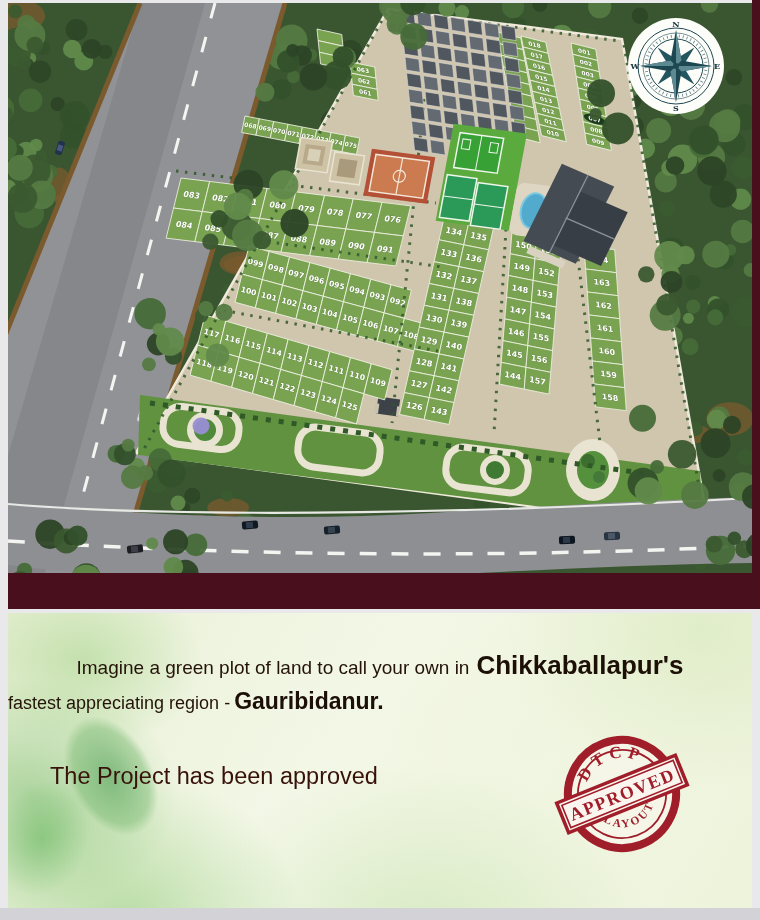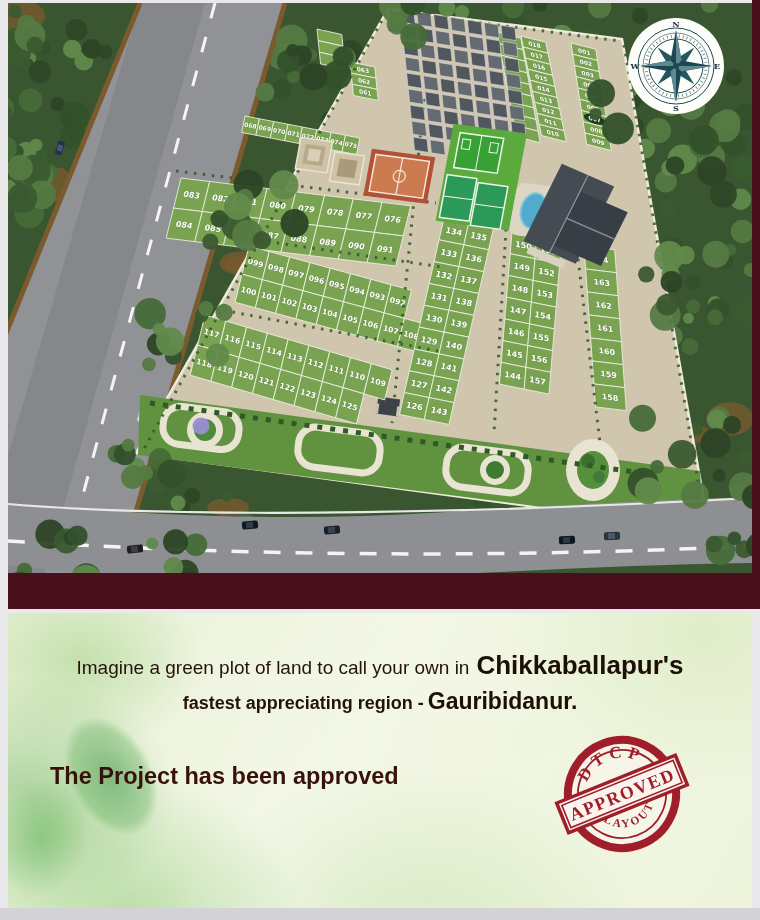--- a/index.html
+++ b/index.html
@@ -20,23 +20,23 @@
       radial-gradient(420px 320px at 70% 42%, rgba(240,245,224,.85), transparent 82%),
       linear-gradient(118deg,#e6efd2,#f5f8ea 46%,#edf3da);}
   .promo::before{content:"";position:absolute;left:48px;top:78px;width:110px;height:170px;
       background:radial-gradient(closest-side, rgba(62,150,70,.55), rgba(90,170,85,.35) 60%, transparent 75%);
       border-radius:64% 36% 58% 42%/55% 45% 62% 38%;transform:rotate(-28deg);}
   .promo::after{content:"";position:absolute;left:-26px;top:150px;width:120px;height:150px;
       background:radial-gradient(closest-side, rgba(96,180,88,.5), transparent 78%);
       border-radius:50% 50% 45% 55%/60% 40% 60% 40%;transform:rotate(18deg);}
   .headline{position:relative;margin:37px 12px 0;text-align:center;font-size:19px;color:#241309;z-index:2;}
   .headline .big{font-size:26px;font-weight:bold;margin-left:7px;color:#1c0f06;text-align:center;}
-  .headline2{position:relative;margin:7px 0 0;text-align:center;font-size:18px;color:#241309;z-index:2;font-weight:bold;}
+  .headline2{position:relative;margin:7px 0 0;text-align:left;font-size:18px;color:#241309;z-index:2;}
   .headline2 strong{font-size:23px;color:#1c0f06;margin-left:4px;}
-  .approval{position:absolute;left:42px;top:146px;font-size:23.5px;font-weight:bold;
+  .approval{position:absolute;left:42px;top:146px;font-size:23.5px;font-weight:normal;
       color:#38120a;line-height:34px;z-index:2;}
   .stamp-wrap{position:absolute;right:44px;top:95px;width:172px;height:172px;z-index:2;}
   .stamp-wrap svg{width:100%;height:100%;}
   .stamp-txt{fill:#a01e2a;font-weight:bold;font-family:"Liberation Serif",serif;}
   .bottom-strip{position:absolute;left:0;top:908px;width:760px;height:12px;background:#d3d3d7;}
   .plot-num{fill:#ffffff;font-weight:bold;text-anchor:middle;font-family:"DejaVu Sans",sans-serif;
       paint-order:stroke;stroke:rgba(40,60,30,.35);stroke-width:.6;}
   .plot-cell{fill:#79a351;stroke:#eef0e2;stroke-width:0.8;}
   .compass-letter{fill:#16323a;font-weight:bold;font-size:8px;text-anchor:middle;
       font-family:"DejaVu Serif",serif;}

